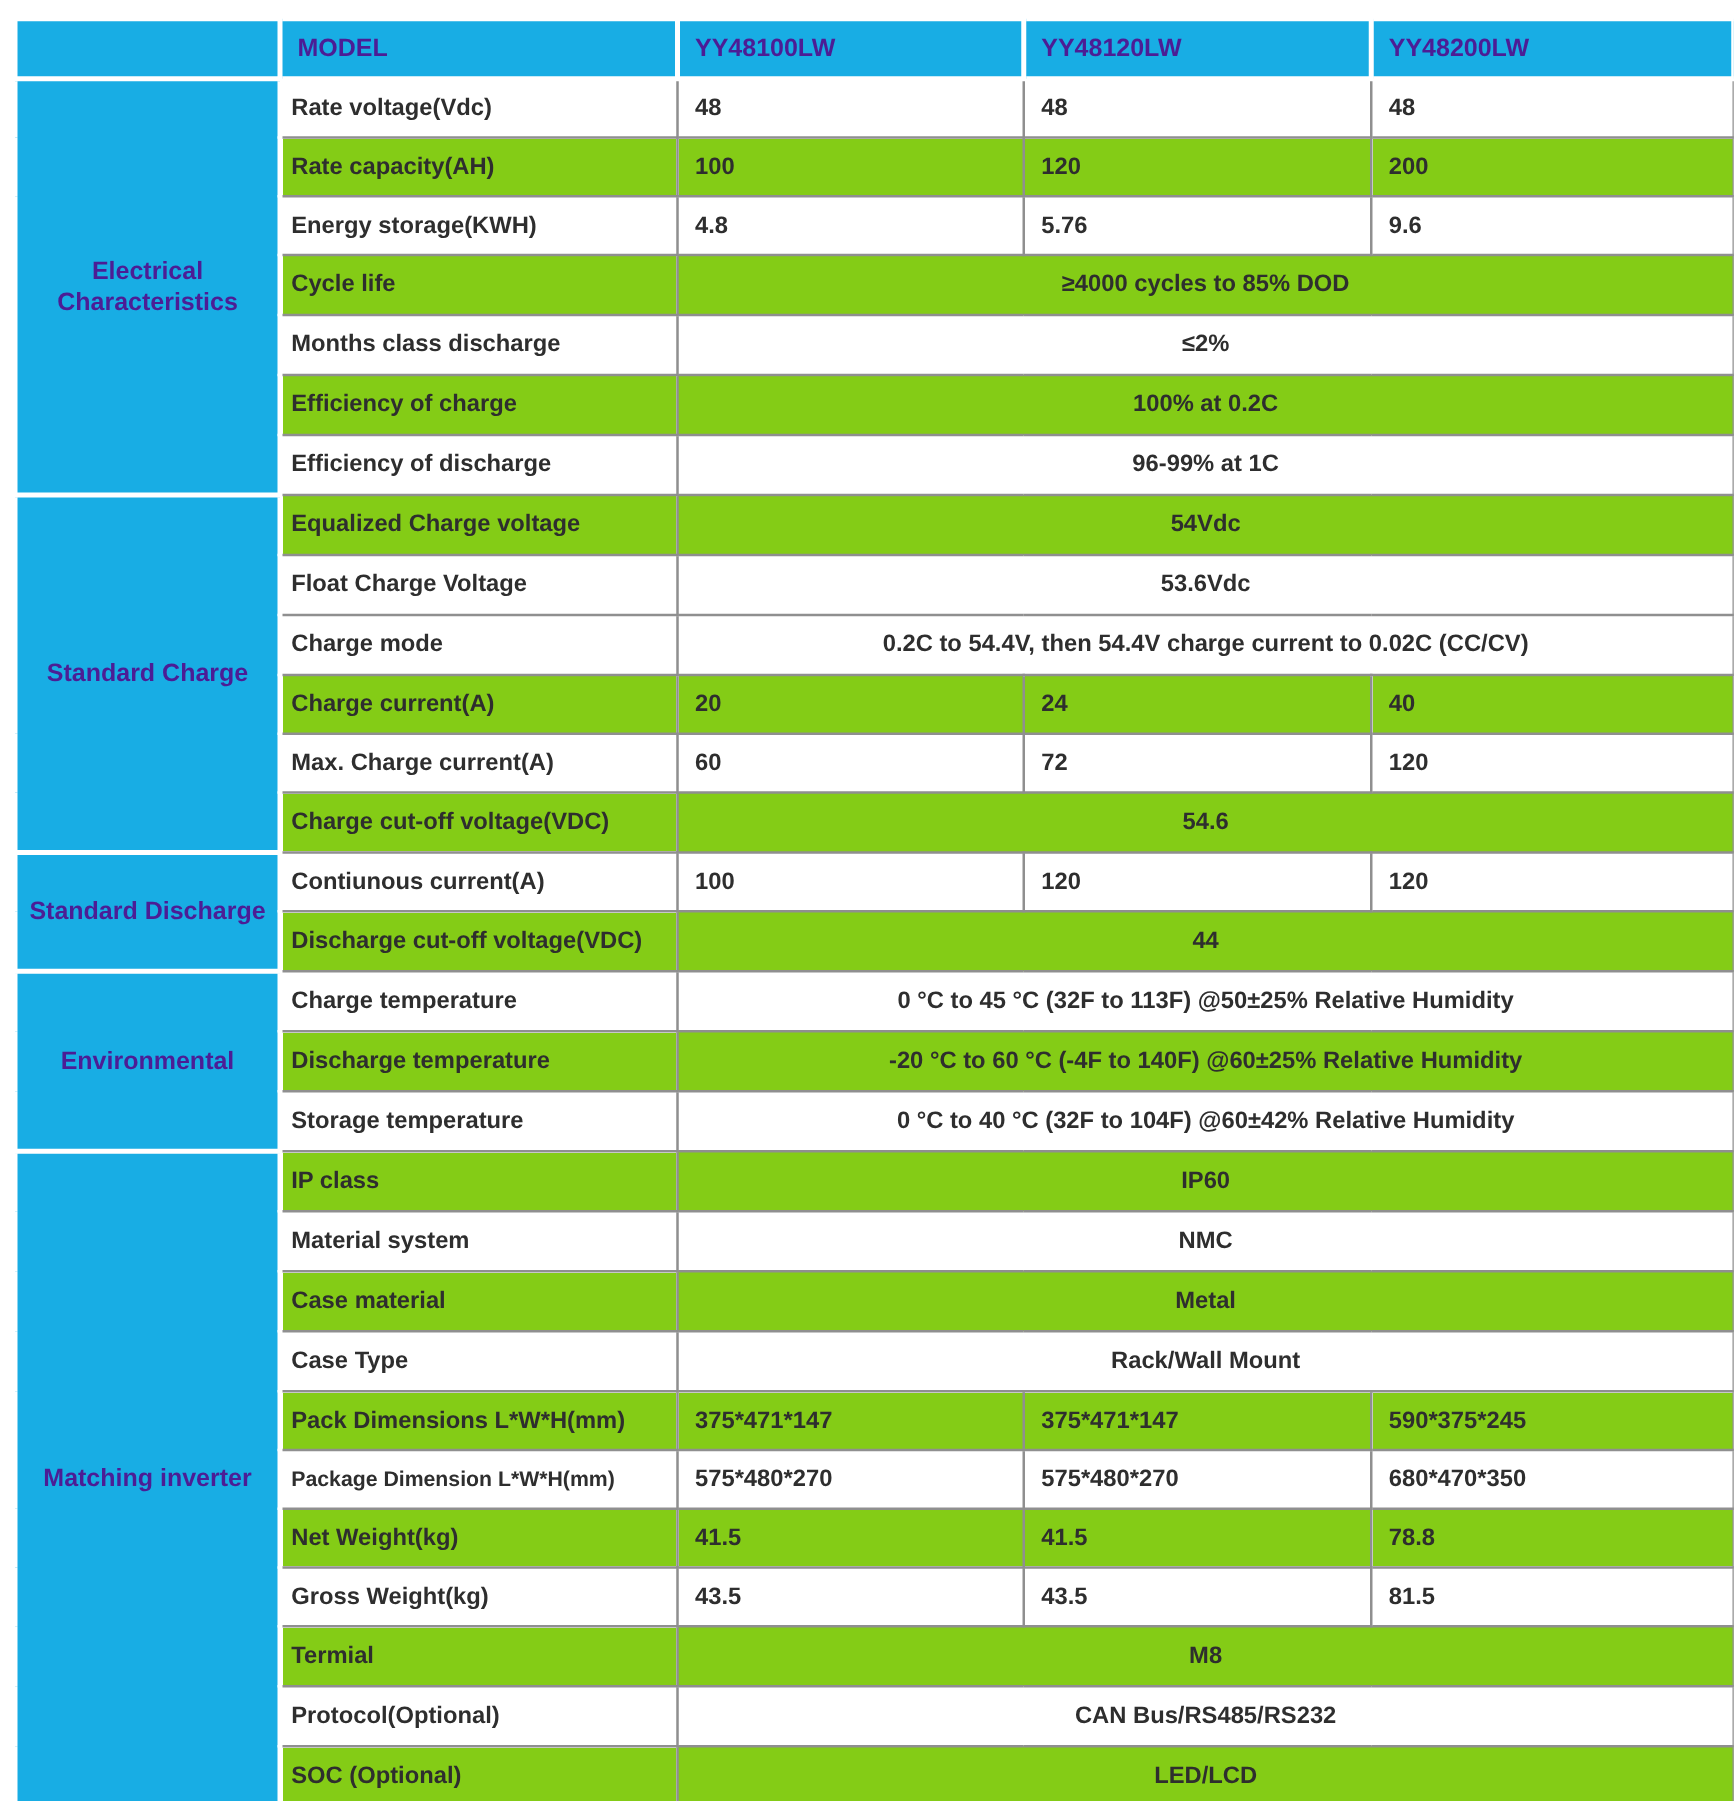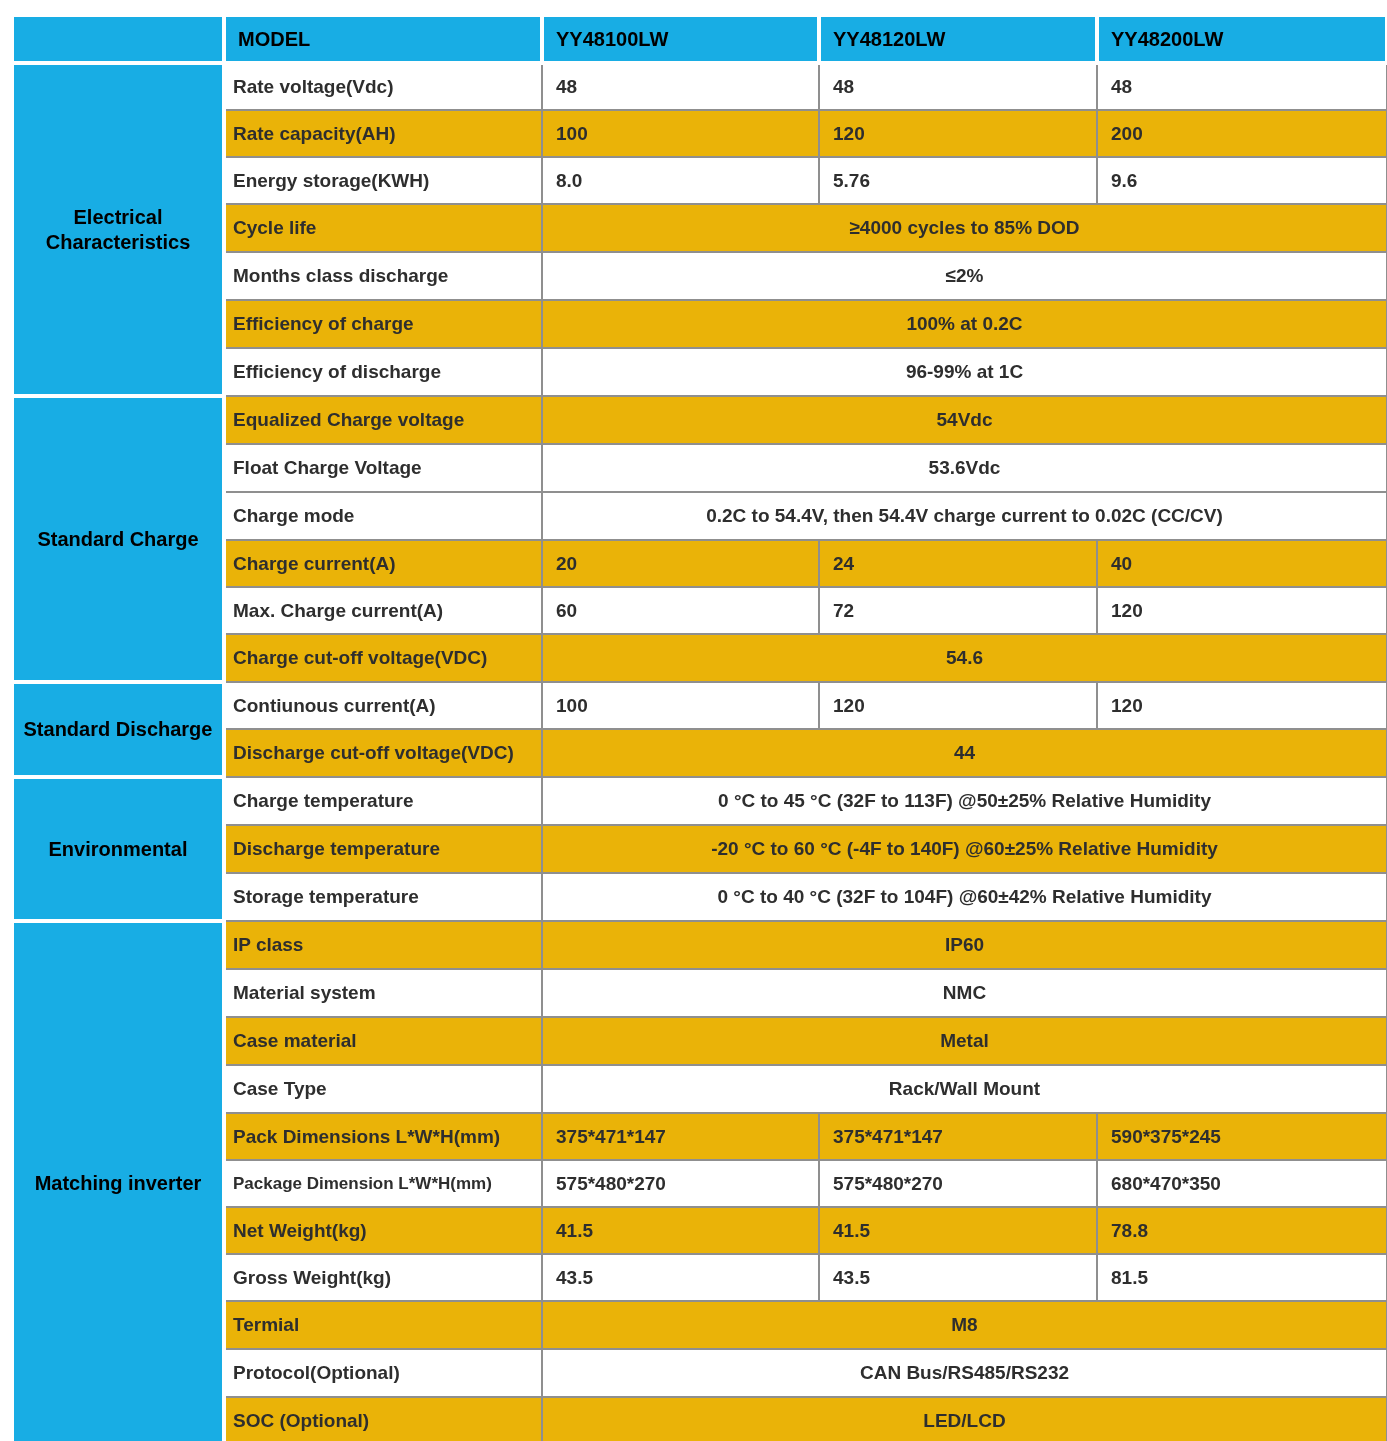--- a/index.html
+++ b/index.html
@@ -18,40 +18,40 @@
   td {
     font-weight: 700;
     color: #2e2e2e;
     font-size: 19px;
     box-sizing: border-box;
   }
   
   td.cat {
     background: #18ade4;
     border: 4px solid #ffffff;
-    color: #000000;
+    color: #4c1d95;
     text-align: center;
     font-size: 20px;
     line-height: 1.22;
     padding: 0 4px;
   }
   td.cat.lft { text-align: left; padding-left: 12px; }
   
   td.param, td.val, td.sval {
     border: 2px solid #8f8f8f;
     background: #ffffff;
   }
   td.param {
     padding: 0 2px 0 7px;
     white-space: nowrap;
     overflow: hidden;
   }
   td.val { padding-left: 13px; white-space: nowrap; overflow: hidden; margin-left: 20px; }
   td.sval { text-align: center; padding: 12px 6px; }
-  tr.g td.param, tr.g td.val, tr.g td.sval { background: #eab308; }
+  tr.g td.param, tr.g td.val, tr.g td.sval { background: #84cc16; }
   td.sm { font-size: 17px; margin-top: 24px; }
 </style>
 </head>
 <body>
 
 <div class="wrap">
 <table class="spec">
   <colgroup>
     <col style="width:212px">
         <col style="width:318px">
@@ -77,21 +77,21 @@
     <td class="val">48</td>
   </tr>
   <tr class="g">
     <td class="param">Rate capacity(AH)</td>
     <td class="val">100</td>
     <td class="val">120</td>
     <td class="val">200</td>
   </tr>
   <tr class="w">
     <td class="param">Energy storage(KWH)</td>
-    <td class="val">8.0</td>
+    <td class="val">4.8</td>
     <td class="val">5.76</td>
     <td class="val">9.6</td>
   </tr>
   <tr class="g">
     <td class="param">Cycle life</td>
     <td class="sval" colspan="3">≥4000 cycles to 85% DOD</td>
   </tr>
   <tr class="w">
     <td class="param">Months class discharge</td>
     <td class="sval" colspan="3">≤2%</td>

